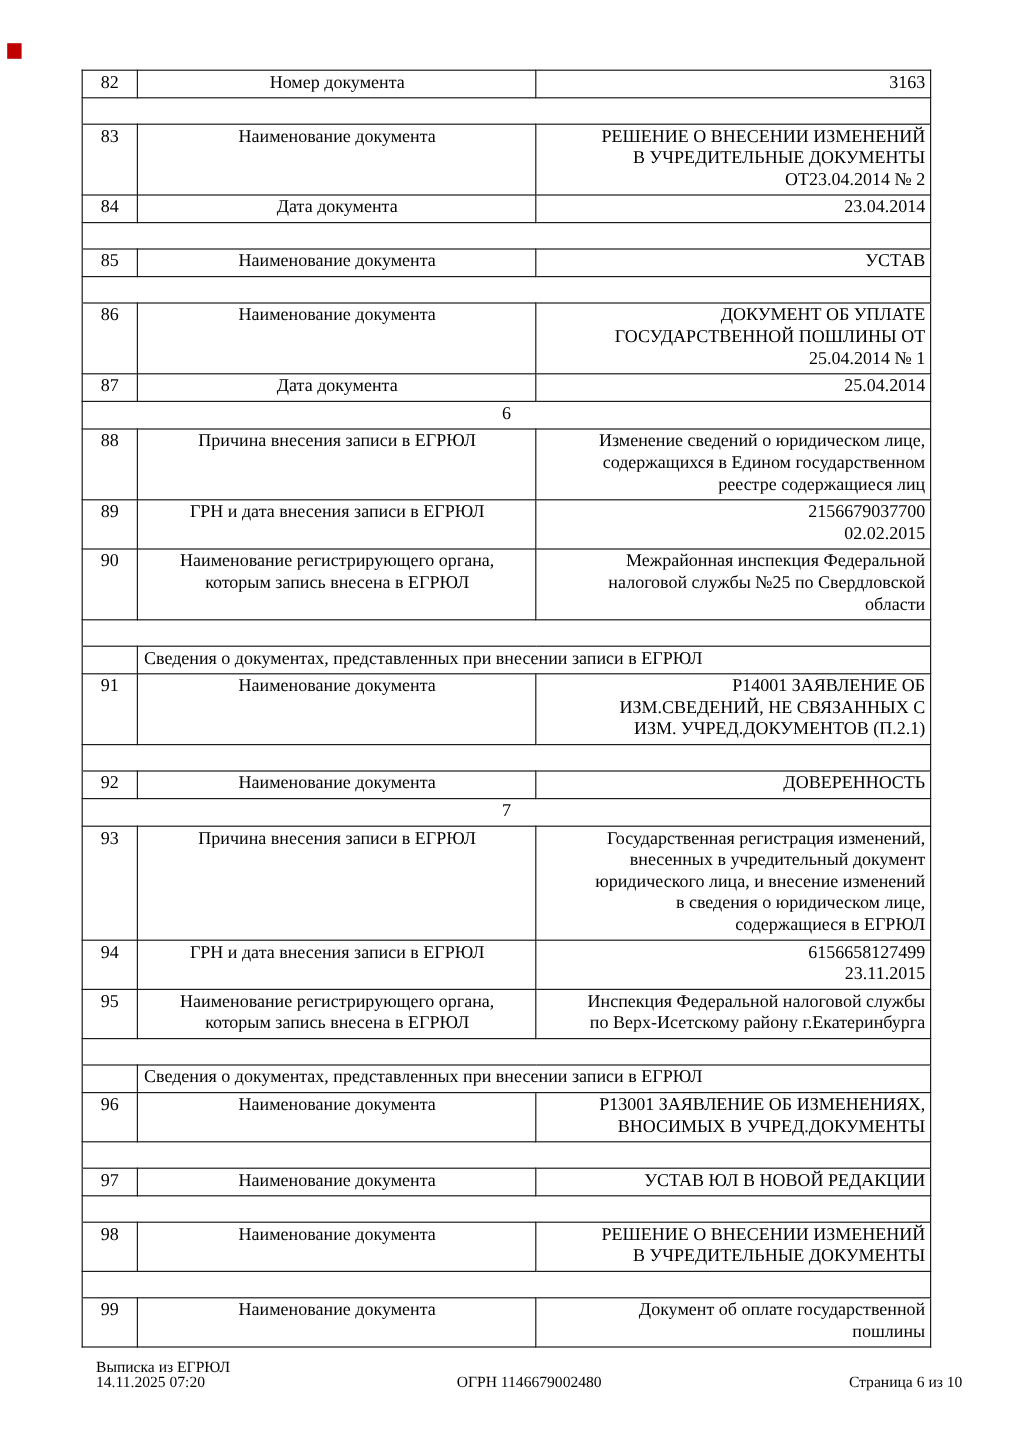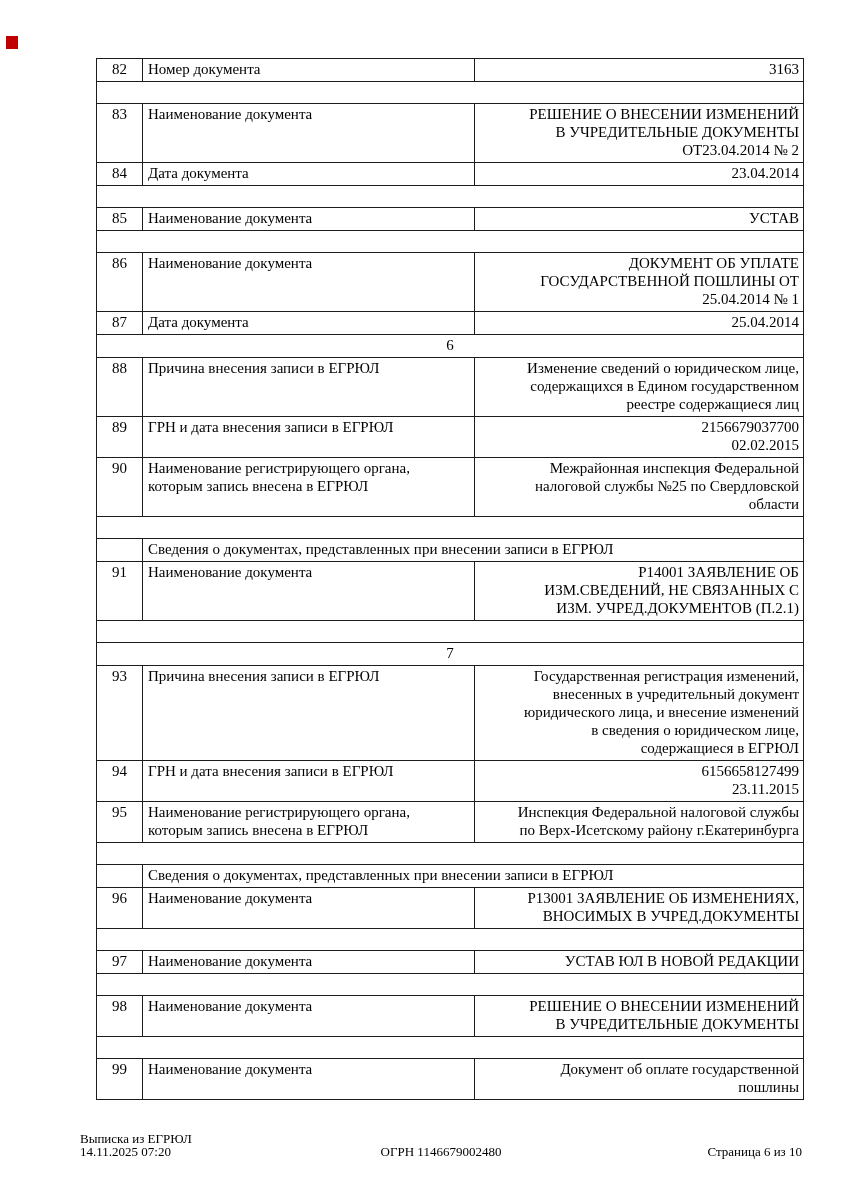--- a/index.html
+++ b/index.html
@@ -9,35 +9,35 @@
     background: #ffffff;
     font-family: "Liberation Serif", "DejaVu Serif", serif;
     color: #000;
     position: relative;
     overflow: hidden;
   }
   .red-marker {
     position: absolute; left: 6px; top: 36px;
     width: 12px; height: 13px;
   }
-  .doc-table-wrap { position: absolute; left: 96px; top: 58px; width: 708px; }
+  .doc-table-wrap { position: absolute; left: 68px; top: 58px; width: 708px; }
   table.egrul {
     border-collapse: collapse;
     width: 707px;
     table-layout: fixed;
   }
   td {
     vertical-align: top;
     font-size: 15px;
     line-height: 18px;
     padding: 1px 4px 3px 4px;
   }
   tr.row-data td { border: 1px solid #1c1c1c; }
   td.num { text-align: center; padding-left: 1px; padding-right: 1px; }
-  td.label { padding-left: 5px; white-space: pre-line; }
+  td.label { padding-left: 5px; white-space: pre-line; text-align: center; }
   td.value { padding-left: 4px; white-space: pre-line; text-align: right; }
   tr.spacer td {
     border-left: 1px solid #1c1c1c;
     border-right: 1px solid #1c1c1c;
     border-top: none; border-bottom: none;
     height: 22px; padding: 0;
   }
   tr.section td {
     border: 1px solid #1c1c1c;
     text-align: center;
@@ -145,20 +145,25 @@
         <tr class="row-data">
           <td class="num">91</td>
           <td class="label">Наименование документа</td>
           <td class="value">Р14001 ЗАЯВЛЕНИЕ ОБ
 ИЗМ.СВЕДЕНИЙ, НЕ СВЯЗАННЫХ С
 ИЗМ. УЧРЕД.ДОКУМЕНТОВ (П.2.1)</td>
         </tr>
         <tr class="spacer">
           <td colspan="3"></td>
         </tr>
+        <tr class="row-data">
+          <td class="num">92</td>
+          <td class="label">Наименование документа</td>
+          <td class="value">ДОВЕРЕННОСТЬ</td>
+        </tr>
         <tr class="section">
           <td colspan="3">7</td>
         </tr>
         <tr class="row-data">
           <td class="num">93</td>
           <td class="label">Причина внесения записи в ЕГРЮЛ</td>
           <td class="value">Государственная регистрация изменений,
 внесенных в учредительный документ
 юридического лица, и внесение изменений
 в сведения о юридическом лице,

